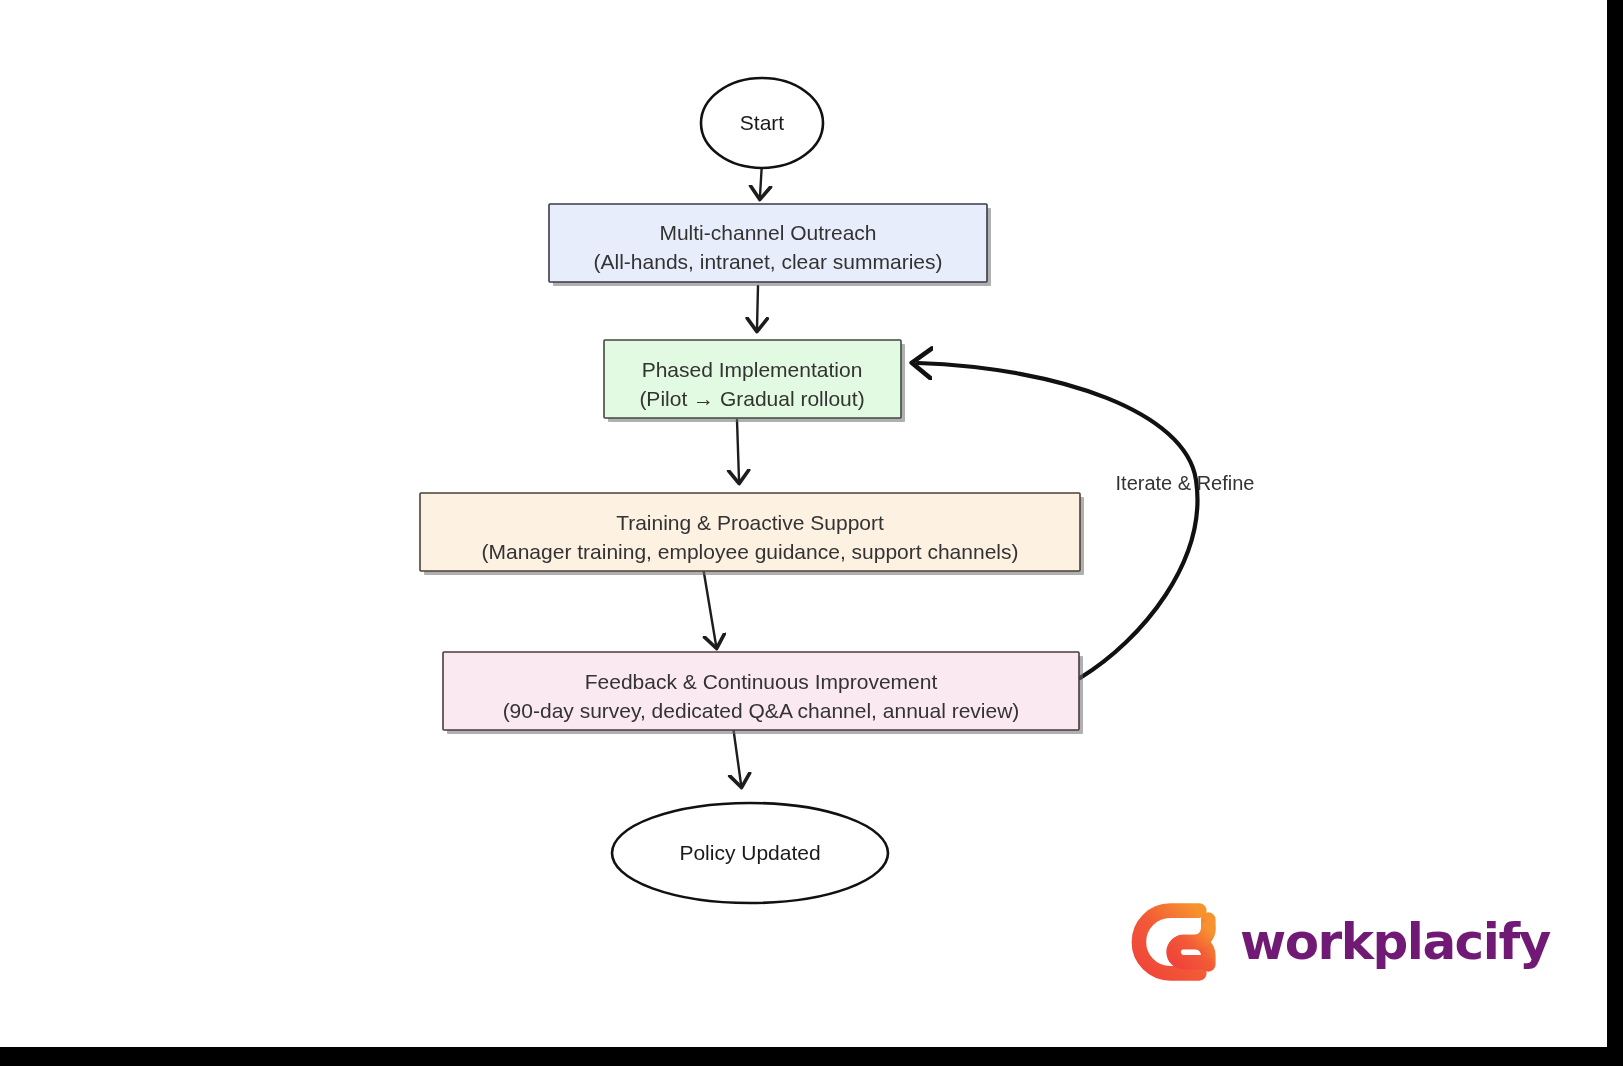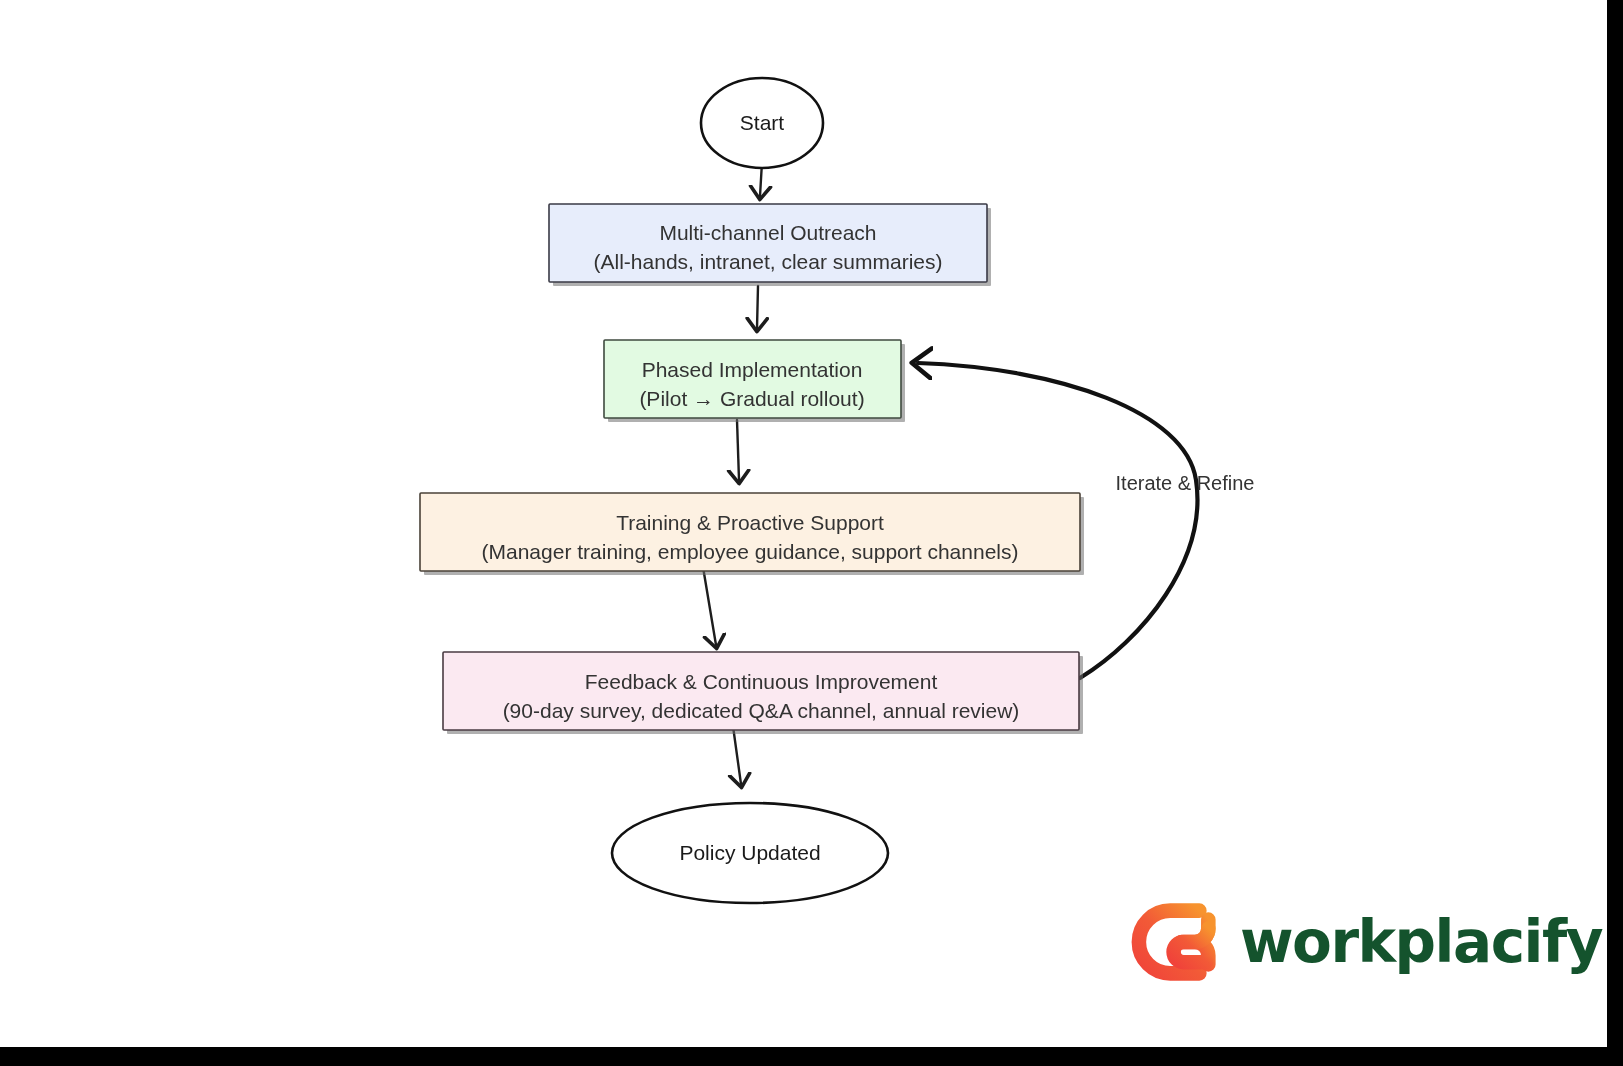--- a/index.html
+++ b/index.html
@@ -92,23 +92,23 @@
     align-items: center;
     gap: 16px;
   }
   #brand-mark {
     width: 112px;
     height: 112px;
     flex: 0 0 auto;
   }
   #brand-wordmark {
     font-family: "DejaVu Sans", sans-serif;
-    font-size: 58px;
+    font-size: 50px;
     font-weight: 700;
-    color: #14532d;
+    color: #701a75;
     letter-spacing: -1.5px;
     line-height: 1;
     white-space: nowrap;
   }
 </style>
 </head>
 <body>
 
 <div id="canvas">
 

